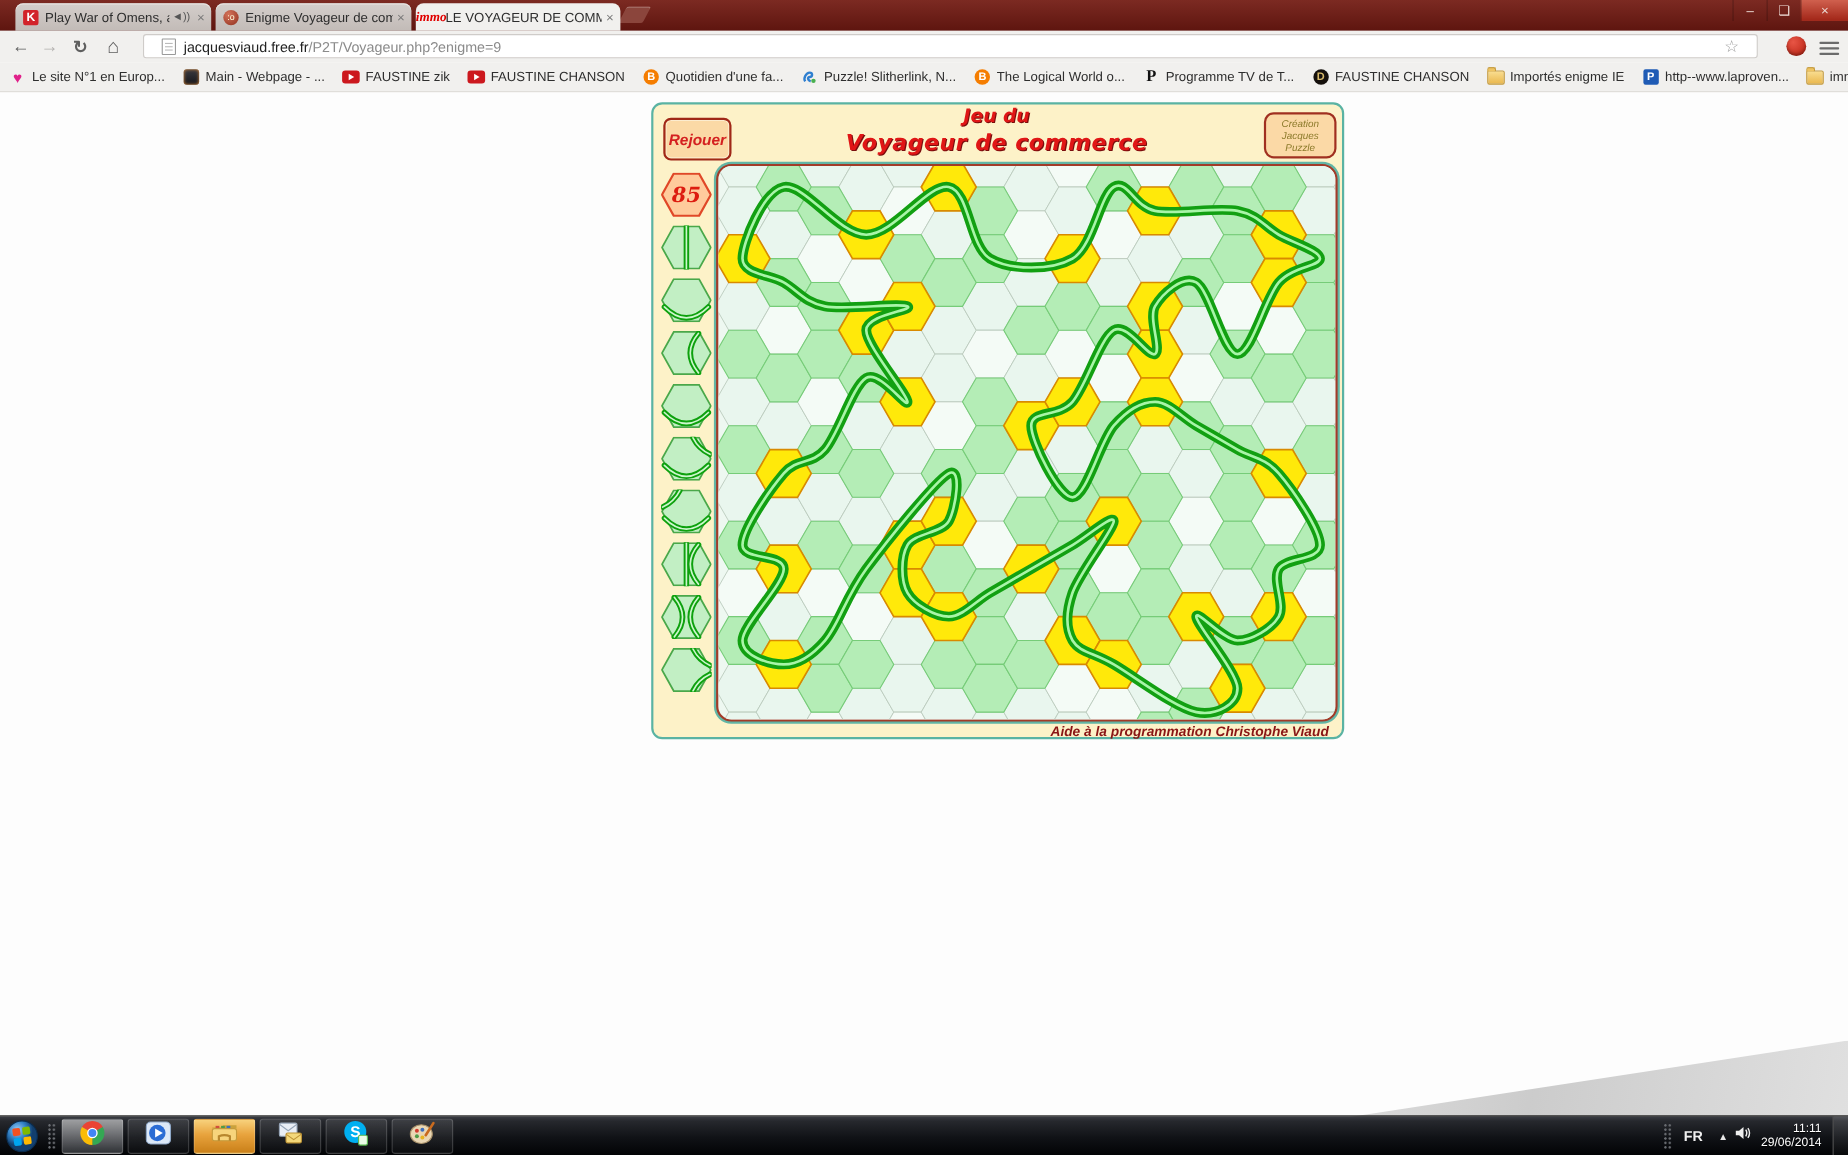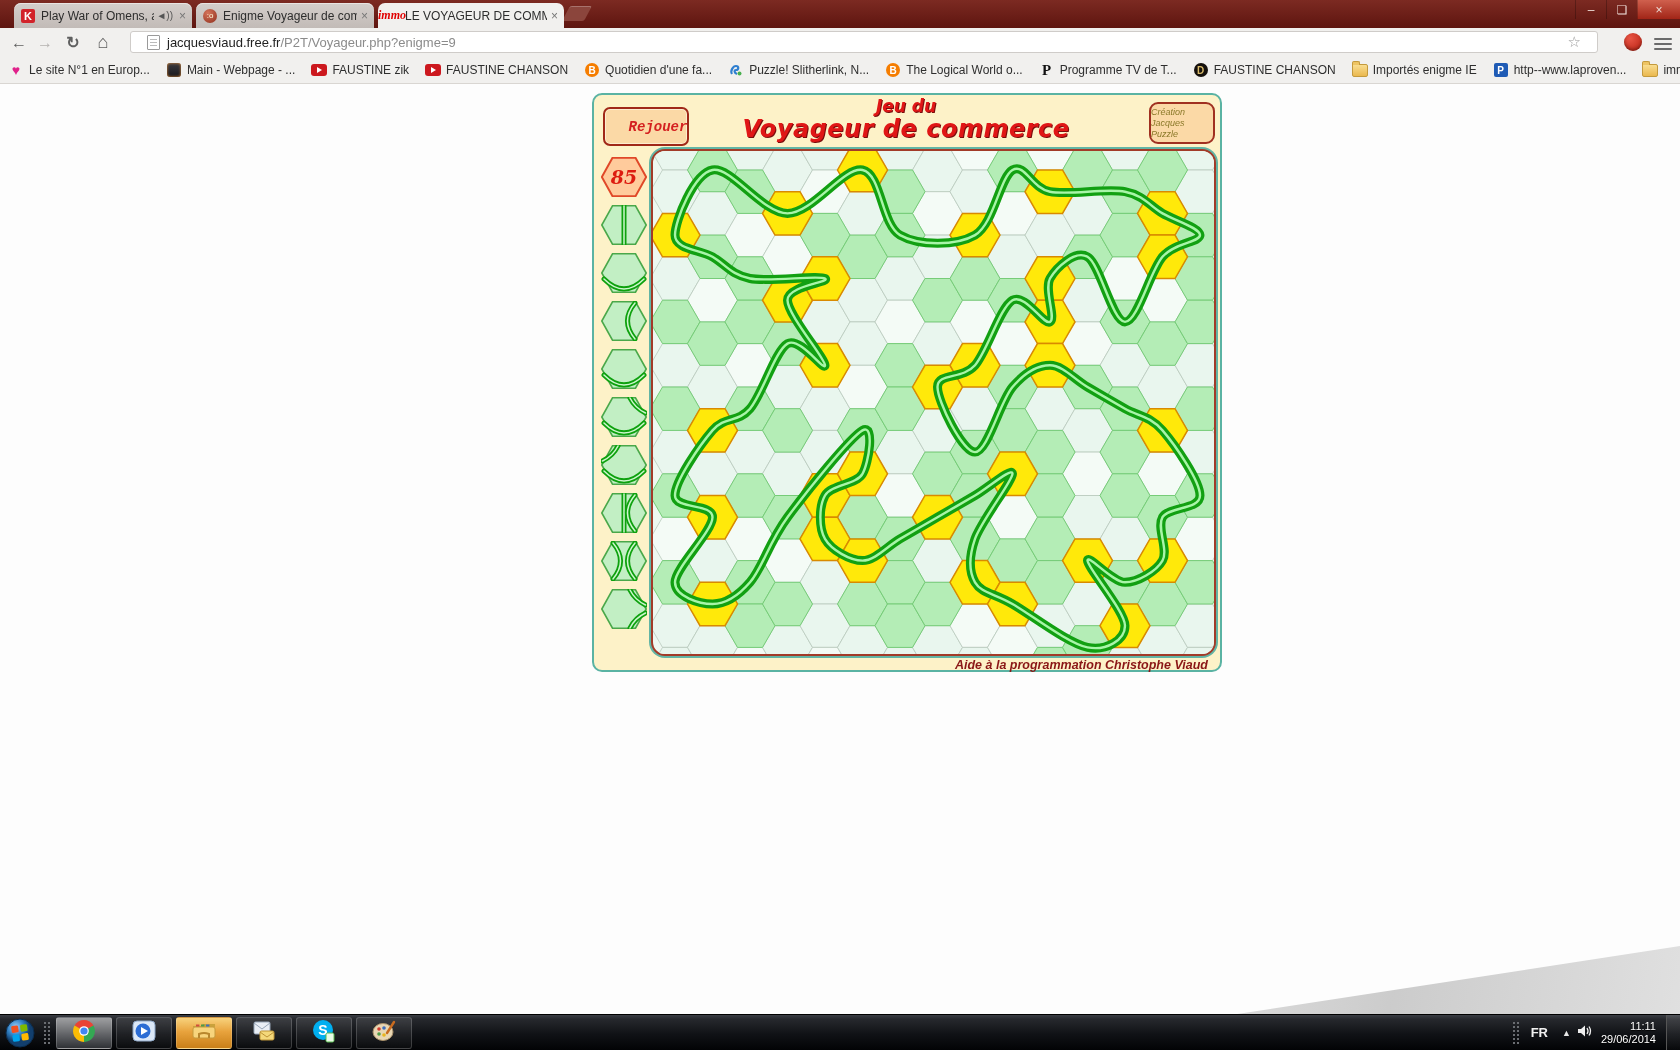--- a/index.html
+++ b/index.html
@@ -64,28 +64,28 @@
   
   #page{position:absolute;left:0;top:84px;width:100%;height:930px;background:#fdfdfd;}
   #wedge{position:absolute;left:690px;top:862px;width:990px;height:152px;
     background:linear-gradient(100deg,rgba(0,0,0,0) 15%,rgba(90,90,90,.30) 70%,rgba(190,190,190,.45) 100%);
     clip-path:polygon(100% 0,0 100%,100% 100%);}
   #panel{position:absolute;left:592px;top:9px;width:630px;height:579px;background:#fdf2c8;
     border:2px solid #5ab3a3;border-radius:10px;box-sizing:border-box;}
   #rejouer{position:absolute;left:9px;top:12px;width:58px;height:35px;background:#fbd9a6;
     border:2px solid #a02818;border-radius:7px;color:#d42020;font-style:italic;font-weight:bold;
     font-size:14px;display:flex;align-items:center;justify-content:center;
-    font-family:Liberation Mono, monospace;box-shadow:inset 0 0 0 1px #fceccf;padding-left:24px;}
+    font-family:Liberation Sans, sans-serif;box-shadow:inset 0 0 0 1px #fceccf;}
   #gtitle{position:absolute;left:80px;right:82px;top:2px;text-align:center;color:#e01616;
     font-family:"DejaVu Sans",sans-serif;font-weight:bold;font-style:italic;}
   #gtitle .l1{font-size:17px;line-height:19px;text-shadow:1px 1px 0 #7a0d0d;}
-  #gtitle .l2{font-size:24px;line-height:26px;text-shadow:1px 1px 0 #7a0d0d;letter-spacing:.5px;}
+  #gtitle .l2{font-size:20px;line-height:26px;text-shadow:1px 1px 0 #7a0d0d;letter-spacing:.5px;}
   #credit{position:absolute;right:5px;top:7px;width:66px;height:42px;background:#fbd9a6;
     border:2px solid #a03020;border-radius:9px;color:#8c7a2a;font-size:9px;line-height:11px;
-    font-style:italic;display:flex;flex-direction:column;justify-content:center;box-sizing:border-box;}
+    font-style:italic;display:flex;flex-direction:column;align-items:center;justify-content:center;box-sizing:border-box;}
   #sidebar{position:absolute;left:5px;top:62px;width:50px;display:flex;flex-direction:column;align-items:center;}
   #sidebar .tile{margin-bottom:8px;line-height:0;}
   #board-wrap{position:absolute;left:57px;top:54px;width:561px;height:503px;border:2px solid #a23b28;
     border-radius:14px;box-shadow:0 0 0 2px #62b5a5;overflow:hidden;background:#eef8f1;}
   #board-wrap svg{display:block;}
   #caption{position:absolute;right:12px;top:563px;font-size:12.5px;font-style:italic;
     font-weight:bold;color:#8a1616;}
   
   #taskbar{position:absolute;left:0;top:1014px;width:100%;height:36px;
     background:linear-gradient(#3a3d44 0%,#26282d 12%,#101216 55%,#020305 100%);

